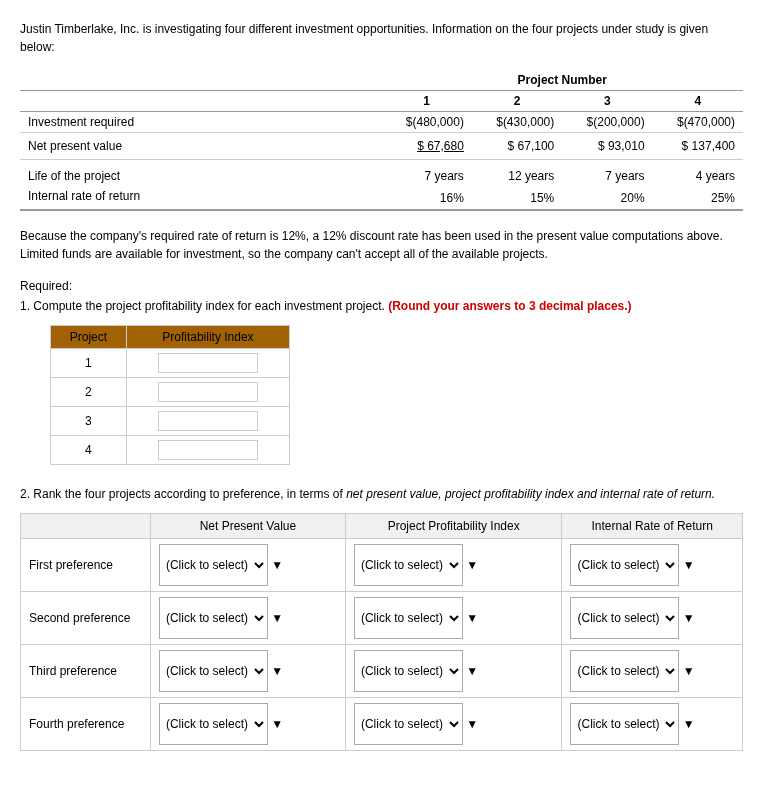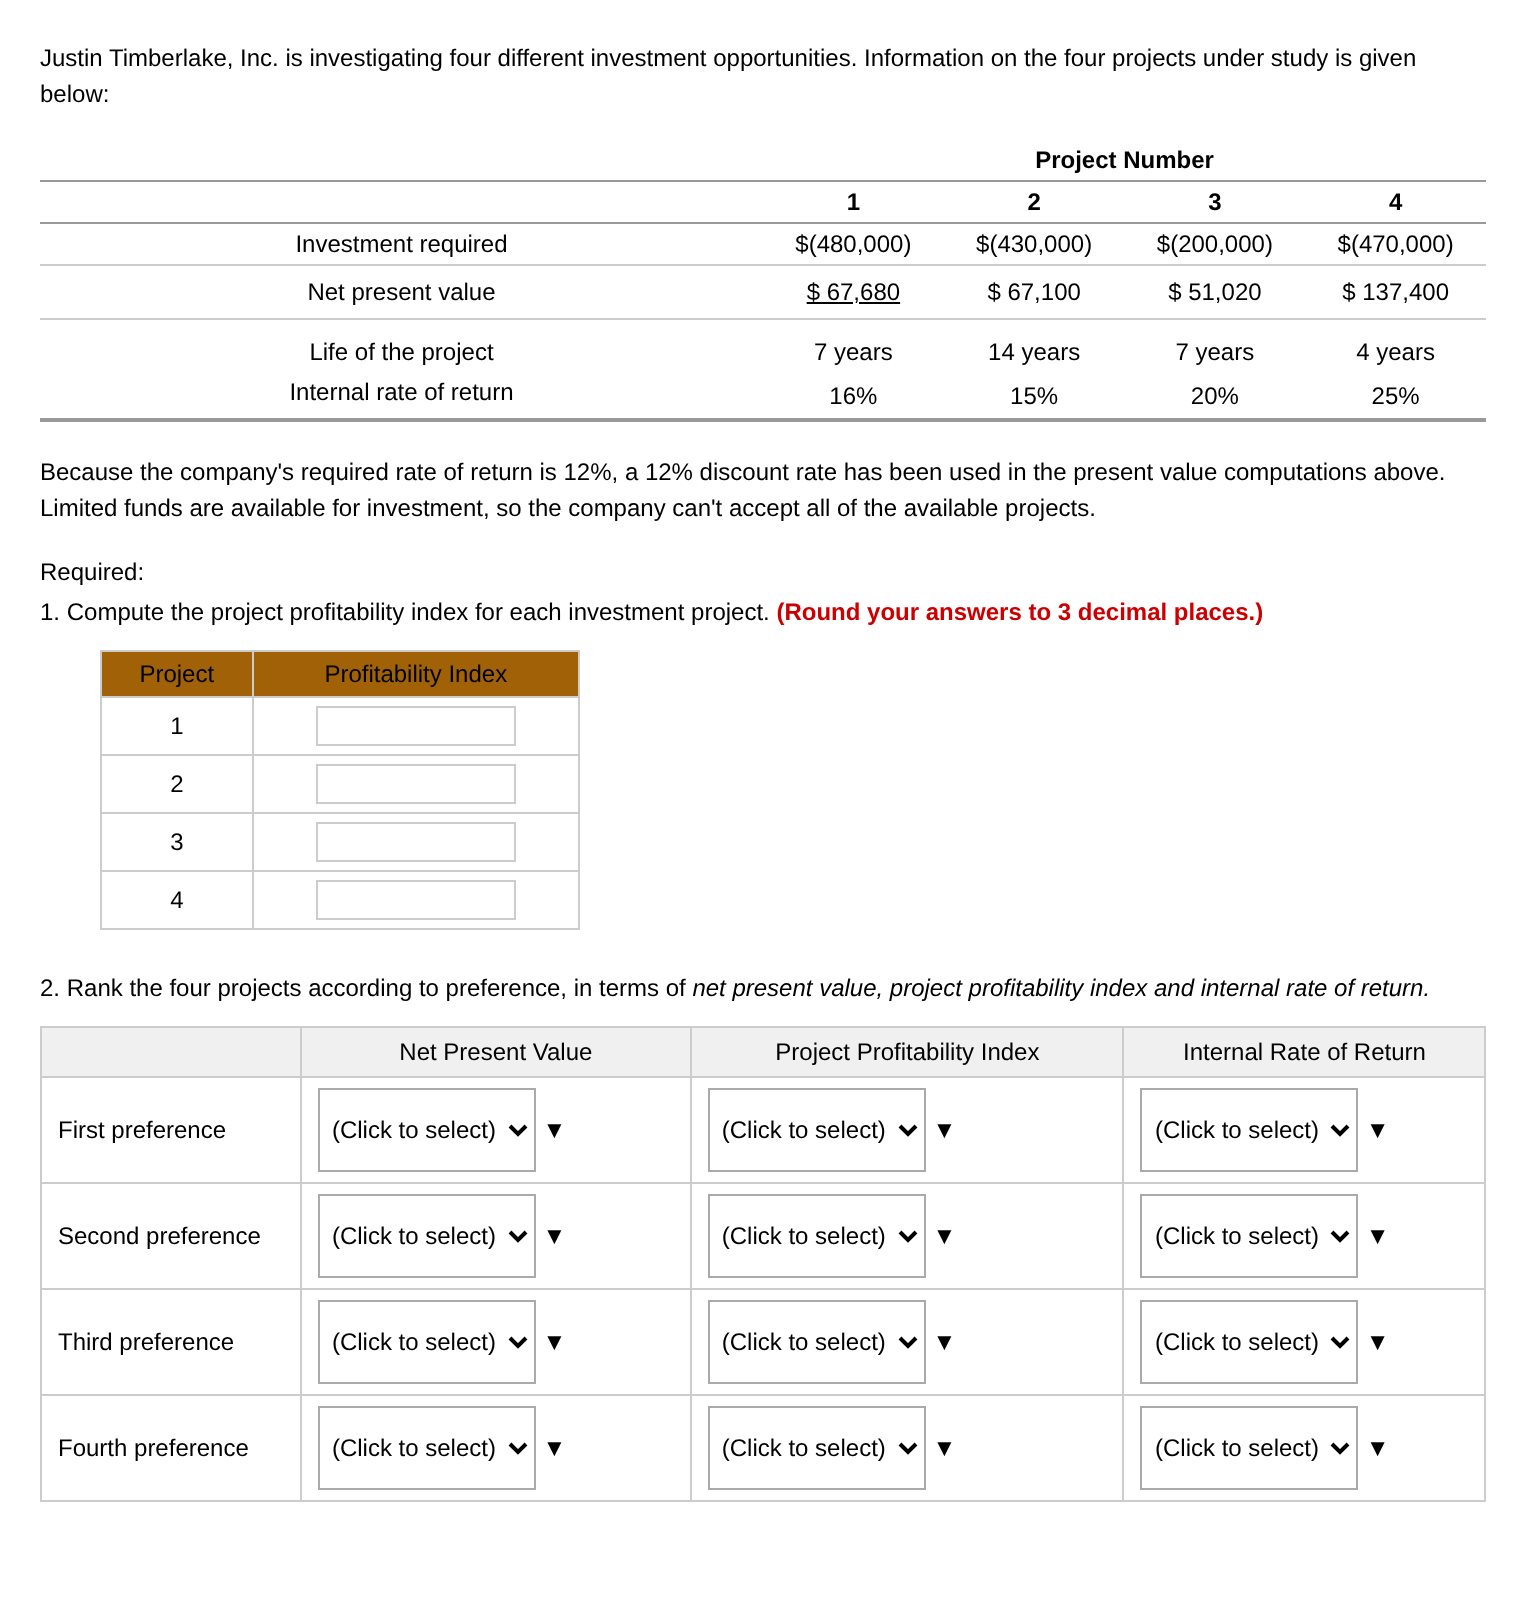--- a/index.html
+++ b/index.html
@@ -17,21 +17,20 @@
     }
     
     .data-table {
       width: 100%;
       border-collapse: collapse;
       margin-bottom: 16px;
     }
     .data-table th, .data-table td {
       padding: 3px 8px;
       font-size: 12px;
-      text-align: center;
     }
     .data-table thead th {
       text-align: center;
       border-bottom: 1px solid #999;
       padding-bottom: 3px;
     }
     .data-table .col-header-row th {
       border-top: 1px solid #999;
       border-bottom: 1px solid #999;
     }
@@ -143,32 +142,32 @@
       <td class="text-right">$(480,000)</td>
       <td class="text-right">$(430,000)</td>
       <td class="text-right">$(200,000)</td>
       <td class="text-right">$(470,000)</td>
     </tr>
 
     <tr style="border-top:1px solid #ccc; border-bottom:1px solid #ccc;">
       <td style="border-top:1px solid #ccc; border-bottom:1px solid #ccc; padding-top:6px; padding-bottom:6px;">Net present value</td>
       <td style="border-top:1px solid #ccc; border-bottom:1px solid #ccc;text-decoration:underline;" class="text-right">$ 67,680</td>
       <td style="border-top:1px solid #ccc; border-bottom:1px solid #ccc;" class="text-right">$ 67,100</td>
-      <td style="border-top:1px solid #ccc; border-bottom:1px solid #ccc;" class="text-right">$ 51,020</td>
+      <td style="border-top:1px solid #ccc; border-bottom:1px solid #ccc;" class="text-right">$ 93,010</td>
       <td style="border-top:1px solid #ccc; border-bottom:1px solid #ccc;" class="text-right">$ 137,400</td>
     </tr>
 
     <tr style="height:6px;">
         <td colspan="5"></td>
       </tr>
 
     <tr>
       <td>Life of the project</td>
       <td class="text-right">7 years</td>
-      <td class="text-right">14 years</td>
+      <td class="text-right">12 years</td>
       <td class="text-right">7 years</td>
       <td class="text-right">4 years</td>
     </tr>
 
     <tr style="border-bottom:2px solid #999;">
       <td style="border-bottom:2px solid #999; padding-bottom:6px;">Internal rate of return</td>
       <td style="border-bottom:2px solid #999;" class="text-right">16%</td>
       <td style="border-bottom:2px solid #999;" class="text-right">15%</td>
       <td style="border-bottom:2px solid #999;" class="text-right">20%</td>
       <td style="border-bottom:2px solid #999;" class="text-right">25%</td>

